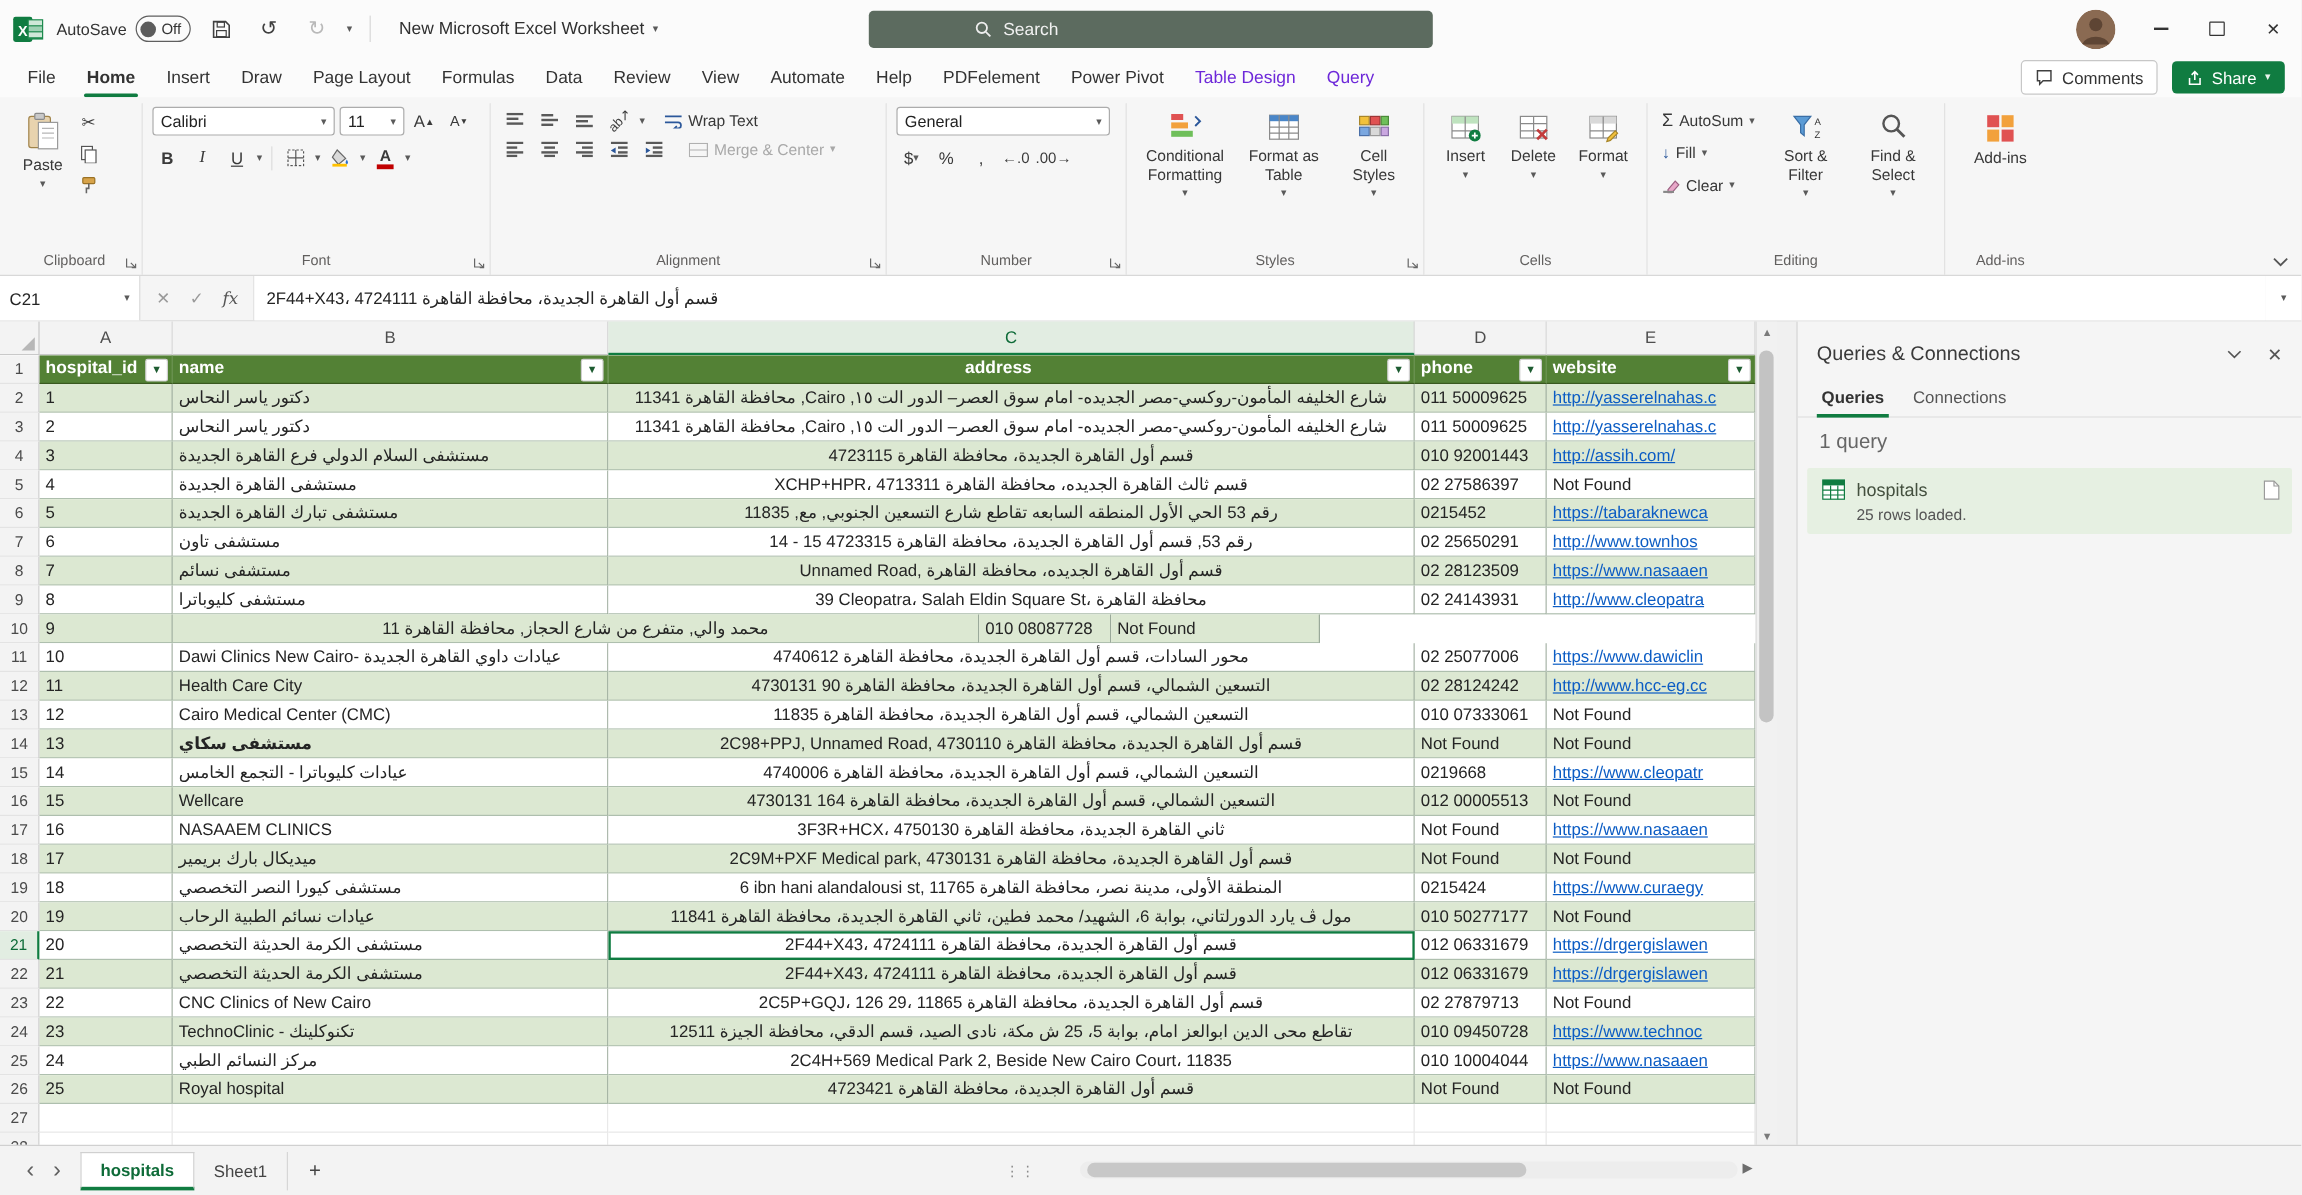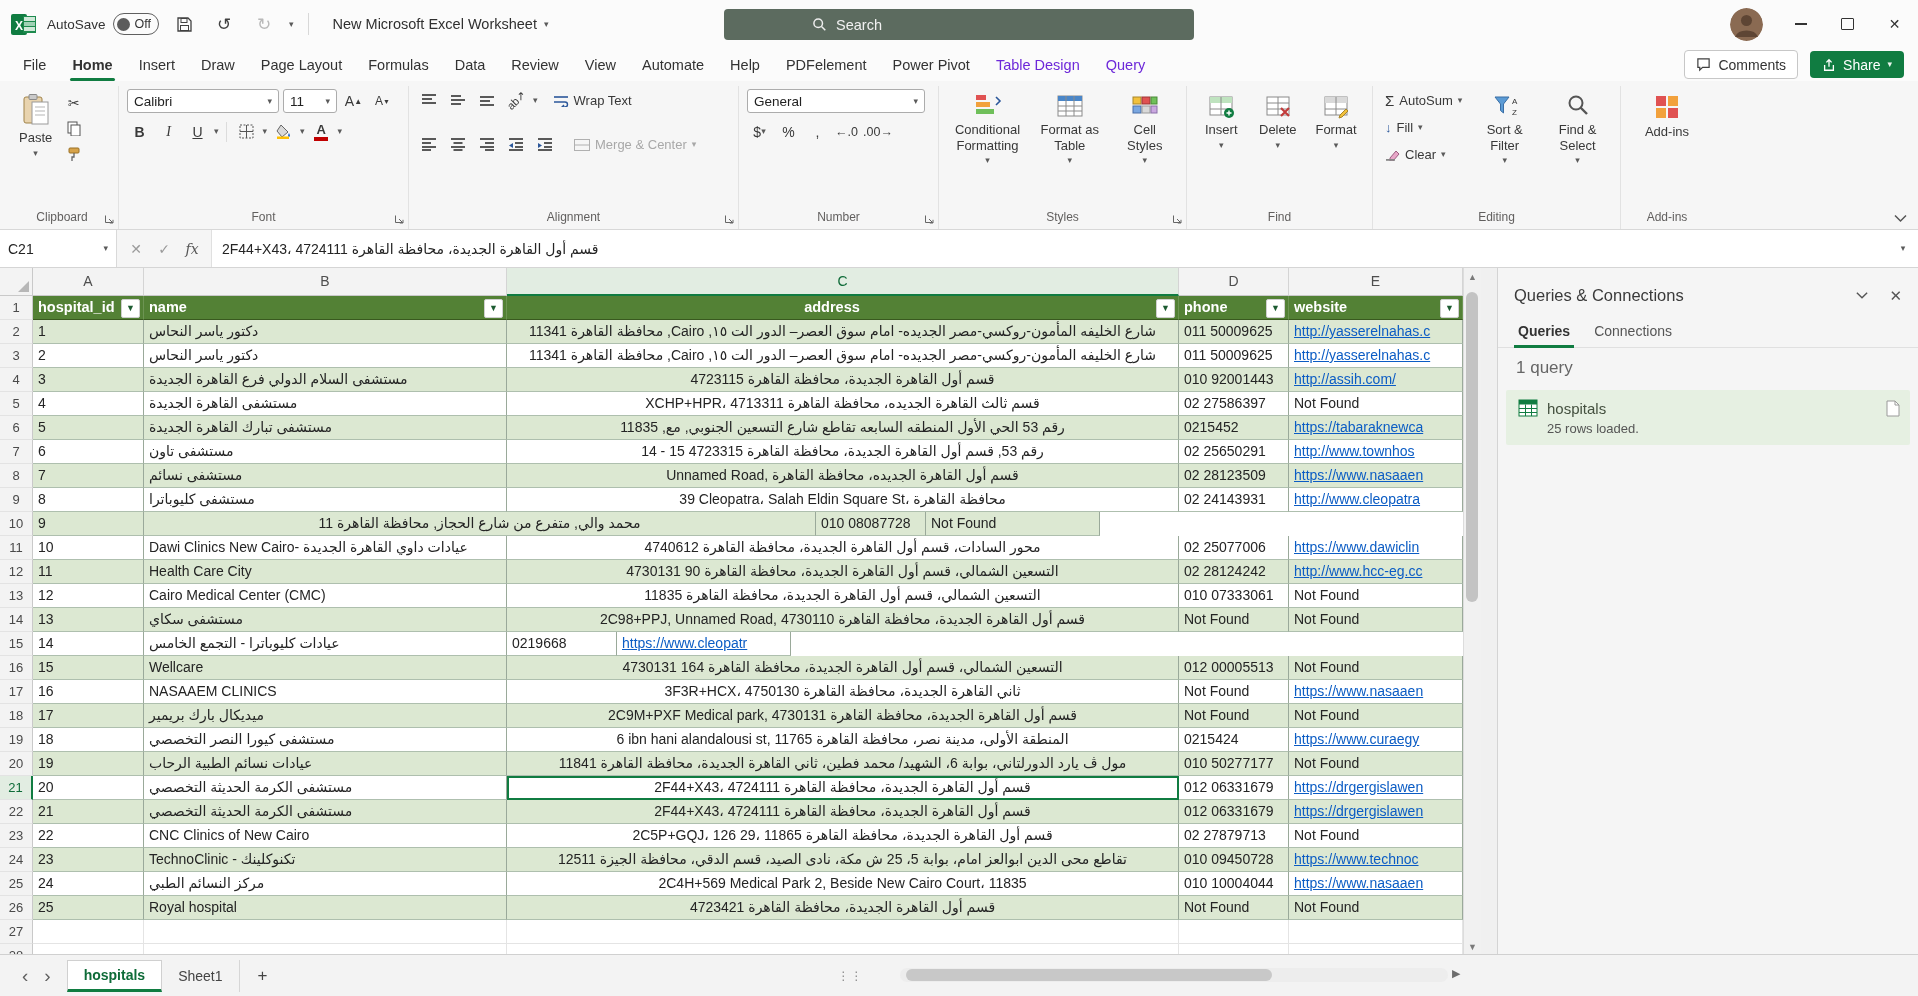--- a/index.html
+++ b/index.html
@@ -348,21 +348,21 @@
         <span class="lblbtn" style="margin-left:8px">
           <span>
               <svg width="15" height="12" viewBox="0 0 15 12">
                 <line x1="0" y1="2" x2="14" y2="2" stroke="#2b579a" stroke-width="1.6"></line>
                 <path d="M0 7 h11 a2.5 2.5 0 0 1 0 5 h-3 l2 -2 m-2 2 l2 2" stroke="#2b579a" fill="none" stroke-width="1.4"></path>
               </svg>
             </span>
           <span>Wrap Text</span>
         </span>
       </div>
-      <div class="rowline" style="margin-top:21px;align-items:flex-end;">
+      <div class="rowline" style="margin-top:1px;align-items:flex-end;">
         <span class="smbtn">
             <svg class="ic-lines" width="16" height="13">
               <rect y="0" width="14" height="2"></rect>
               <rect y="4" width="9" height="2"></rect>
               <rect y="8" width="14" height="2"></rect>
               <rect y="11" width="9" height="2"></rect>
             </svg>
           </span>
         <span class="smbtn">
             <svg class="ic-lines" width="16" height="13">
@@ -532,21 +532,21 @@
                 <rect x="2" y="4" width="22" height="6" fill="#d9d9d9"></rect>
                 <line x1="2" y1="16" x2="24" y2="16" stroke="#8a8a8a"></line>
                 <line x1="13" y1="4" x2="13" y2="22" stroke="#8a8a8a"></line>
                 <path d="M17 22 l6-6 2 2 -6 6 -3 1 z" fill="#f2c13c" stroke="#a8862a"></path>
               </svg>
             </span>
           <span>Format</span>
           <span class="chv">▾</span>
         </div>
       </div>
-      <span class="grp-label">Find</span>
+      <span class="grp-label">Cells</span>
     </div>
 
     <div class="grp" style="width:248px">
       <div class="rowline" style="align-items:flex-start;">
         <div style="display:flex;flex-direction:column;gap:4px;">
           <span class="lblbtn">
               <span style="font-size:15px">Σ</span>
               <span>AutoSum</span>
               <span class="chv">▾</span>
             </span>
@@ -740,29 +740,30 @@
           <div class="row-num">13</div>
           <div class="cell c-hospital_id" style="width: 111px;">12</div>
           <div class="cell c-name" style="width: 363px;">Cairo Medical Center (CMC)</div>
           <div class="cell c-address" style="width: 672px;">التسعين الشمالي، قسم أول القاهرة الجديدة، محافظة القاهرة 11835</div>
           <div class="cell c-phone" style="width: 110px;">010 07333061</div>
           <div class="cell c-website" style="width: 174px;">Not Found</div>
         </div>
         <div class="sheet-row">
           <div class="row-num">14</div>
           <div class="cell c-hospital_id band" style="width: 111px;">13</div>
-          <div class="cell c-name band" style="width: 363px;">مستشفى سكاي</div>
+          <div class="cell c-name band" style="width: 363px; font-weight: bold;">مستشفى سكاي</div>
           <div class="cell c-address band" style="width: 672px;">2C98+PPJ, Unnamed Road, 4730110 قسم أول القاهرة الجديدة، محافظة القاهرة</div>
           <div class="cell c-phone band" style="width: 110px;">Not Found</div>
           <div class="cell c-website band" style="width: 174px;">Not Found</div>
         </div>
         <div class="sheet-row">
           <div class="row-num">15</div>
           <div class="cell c-hospital_id" style="width: 111px;">14</div>
           <div class="cell c-name" style="width: 363px;">عيادات كليوباترا - التجمع الخامس</div>
+          <div class="cell c-address" style="width: 672px;">التسعين الشمالي، قسم أول القاهرة الجديدة، محافظة القاهرة 4740006</div>
           <div class="cell c-phone" style="width: 110px;">0219668</div>
           <div class="cell c-website" style="width: 174px;"><span class="weblink">https://www.cleopatr</span></div>
         </div>
         <div class="sheet-row">
           <div class="row-num">16</div>
           <div class="cell c-hospital_id band" style="width: 111px;">15</div>
           <div class="cell c-name band" style="width: 363px;">Wellcare</div>
           <div class="cell c-address band" style="width: 672px;">التسعين الشمالي، قسم أول القاهرة الجديدة، محافظة القاهرة 164 4730131</div>
           <div class="cell c-phone band" style="width: 110px;">012 00005513</div>
           <div class="cell c-website band" style="width: 174px;">Not Found</div>

